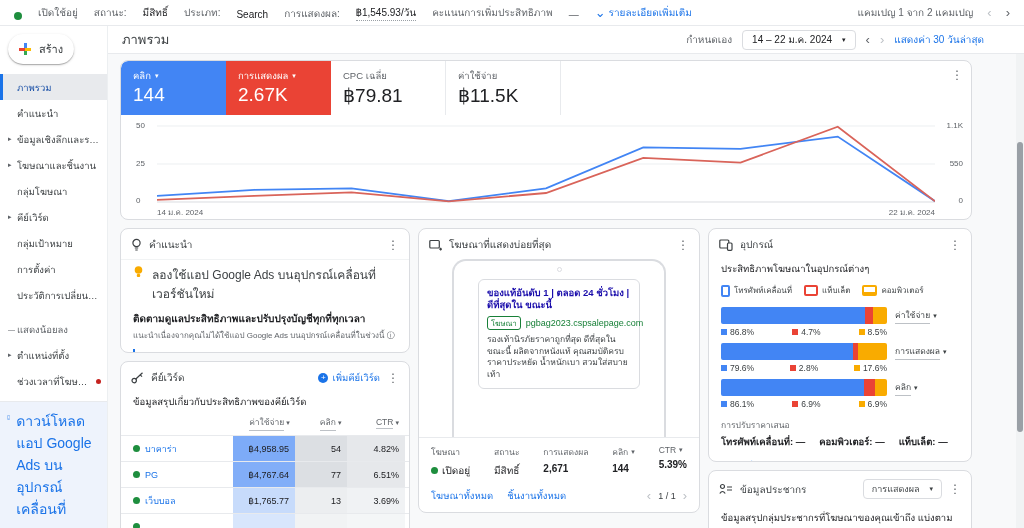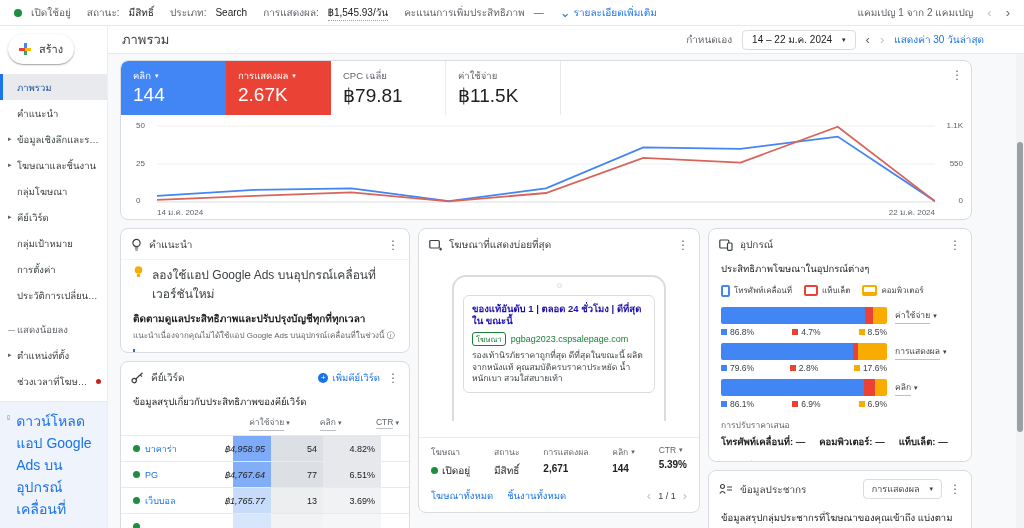--- a/index.html
+++ b/index.html
@@ -1,19 +1,19 @@
 <!DOCTYPE html>
 <html><head>
 <meta charset="utf-8">
 <style>
   *{margin:0;padding:0;box-sizing:border-box;}
   html,body{width:1024px;height:528px;overflow:hidden;font-family:"Liberation Sans",sans-serif;background:#fff;color:#3c4043;}
   
   .topbar{height:26px;background:#fff;border-bottom:1px solid #e8eaed;display:flex;align-items:center;padding:0 14px;gap:16px;font-size:10px;color:#5f6368;}
-  .tb-item{display:flex;align-items:center;gap:9px;white-space:nowrap;}
+  .tb-item{display:flex;align-items:flex-end;gap:16px;white-space:nowrap;}
   .dot-green{width:8px;height:8px;border-radius:50%;background:#1e8e3e;display:inline-block;}
   .tb-value{color:#202124;}
   .tb-underline{border-bottom:1px dotted #9aa0a6;}
   .tb-link{color:#1a73e8;display:flex;align-items:center;gap:3px;cursor:pointer;}
   .tb-spacer{flex:1;}
   .tb-pager{display:flex;align-items:center;gap:14px;}
   .chev{font-size:13px;color:#5f6368;cursor:pointer;line-height:1;}
   .chev.dim{color:#bdc1c6;}
   
   .app{display:flex;height:502px;}
@@ -85,25 +85,25 @@
   .kw-sub{padding:2px 12px 6px;font-size:9.5px;color:#202124;}
   .kw-cols{display:flex;padding:0 0 4px 0;font-size:8.5px;color:#5f6368;}
   .kw-cols .cname{width:112px;}
   .kw-col{display:flex;align-items:center;justify-content:flex-end;gap:2px;}
   .kw-col span.lbl{border-bottom:1px solid #bdc1c6;padding-bottom:1px;}
   .ccost{width:58px;}.cclicks{width:52px;}.cctr{width:58px;margin-right:10px;}
   .kw-row{display:flex;border-top:1px solid #e8eaed;font-size:9px;height:26px;}
   .kw-name{width:112px;display:flex;align-items:center;gap:5px;padding-left:12px;color:#1a73e8;cursor:pointer;}
   .gdot{width:7px;height:7px;border-radius:50%;background:#1e8e3e;flex:none;}
   .kw-num{display:flex;align-items:center;justify-content:flex-end;padding-right:6px;color:#202124;}
-  .ncost{width:38px;font-style:italic;}.nclicks{width:52px;}.nctr{width:58px;}
+  .ncost{width:62px;}.nclicks{width:52px;}.nctr{width:58px;}
   
   .ads-card{height:285px;overflow:hidden;display:flex;flex-direction:column;}
   .adgroup{display:flex;align-items:center;gap:6px;padding:1px 12px 6px;font-size:9.5px;color:#1a73e8;cursor:pointer;}
-  .phone{margin:16px auto;width:214px;flex:1;border:2px solid #dadce0;border-bottom:none;border-radius:14px 14px 0 0;padding:4px 9px 0;overflow:hidden;}
+  .phone{margin:0 auto;width:214px;flex:1;border:2px solid #dadce0;border-bottom:none;border-radius:14px 14px 0 0;padding:4px 24px 0;overflow:hidden;}
   .phone-cam{width:5px;height:5px;border:1px solid #dadce0;border-radius:50%;margin:2px auto 7px;}
   .ad-box{border:1px solid #dadce0;border-radius:6px;padding:7px 8px;font-size:8.5px;background:#fff;}
   .ad-title{color:#1a0dab;font-size:9.5px;font-weight:bold;line-height:1.3;}
   .ad-meta{display:flex;gap:5px;align-items:center;margin:4px 0 2px;}
   .ad-badge{border:1px solid #188038;color:#188038;border-radius:3px;font-size:7.5px;padding:0 3px;}
   .ad-url{color:#188038;font-size:9px;}
   .ad-desc{color:#3c4043;line-height:1.4;margin-top:4px;}
   .ad-stats{border-top:1px solid #e8eaed;display:flex;padding:7px 12px 3px;justify-content:space-between;flex:none;}
   .stat{font-size:8.5px;color:#5f6368;}
   .stat .slabel{display:flex;align-items:center;gap:3px;white-space:nowrap;}

